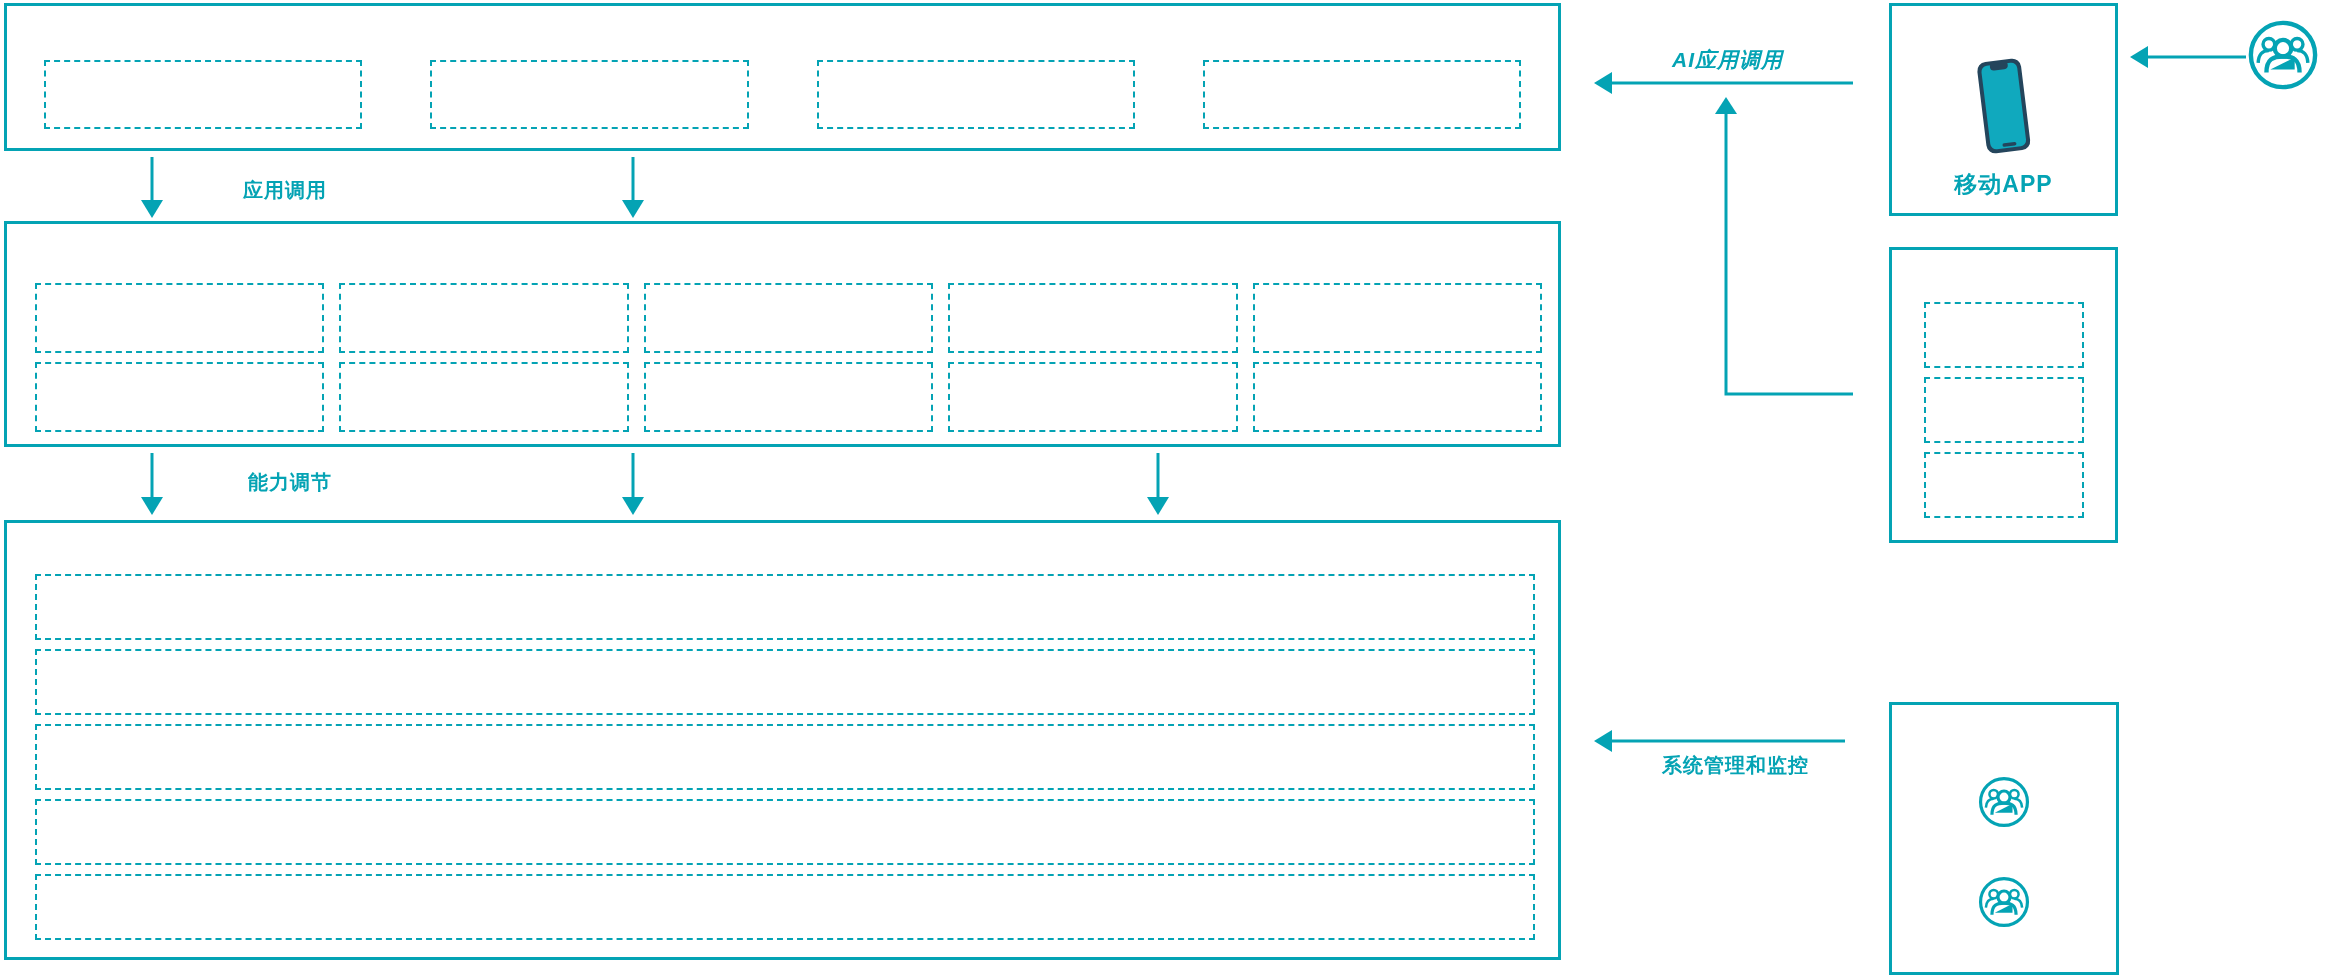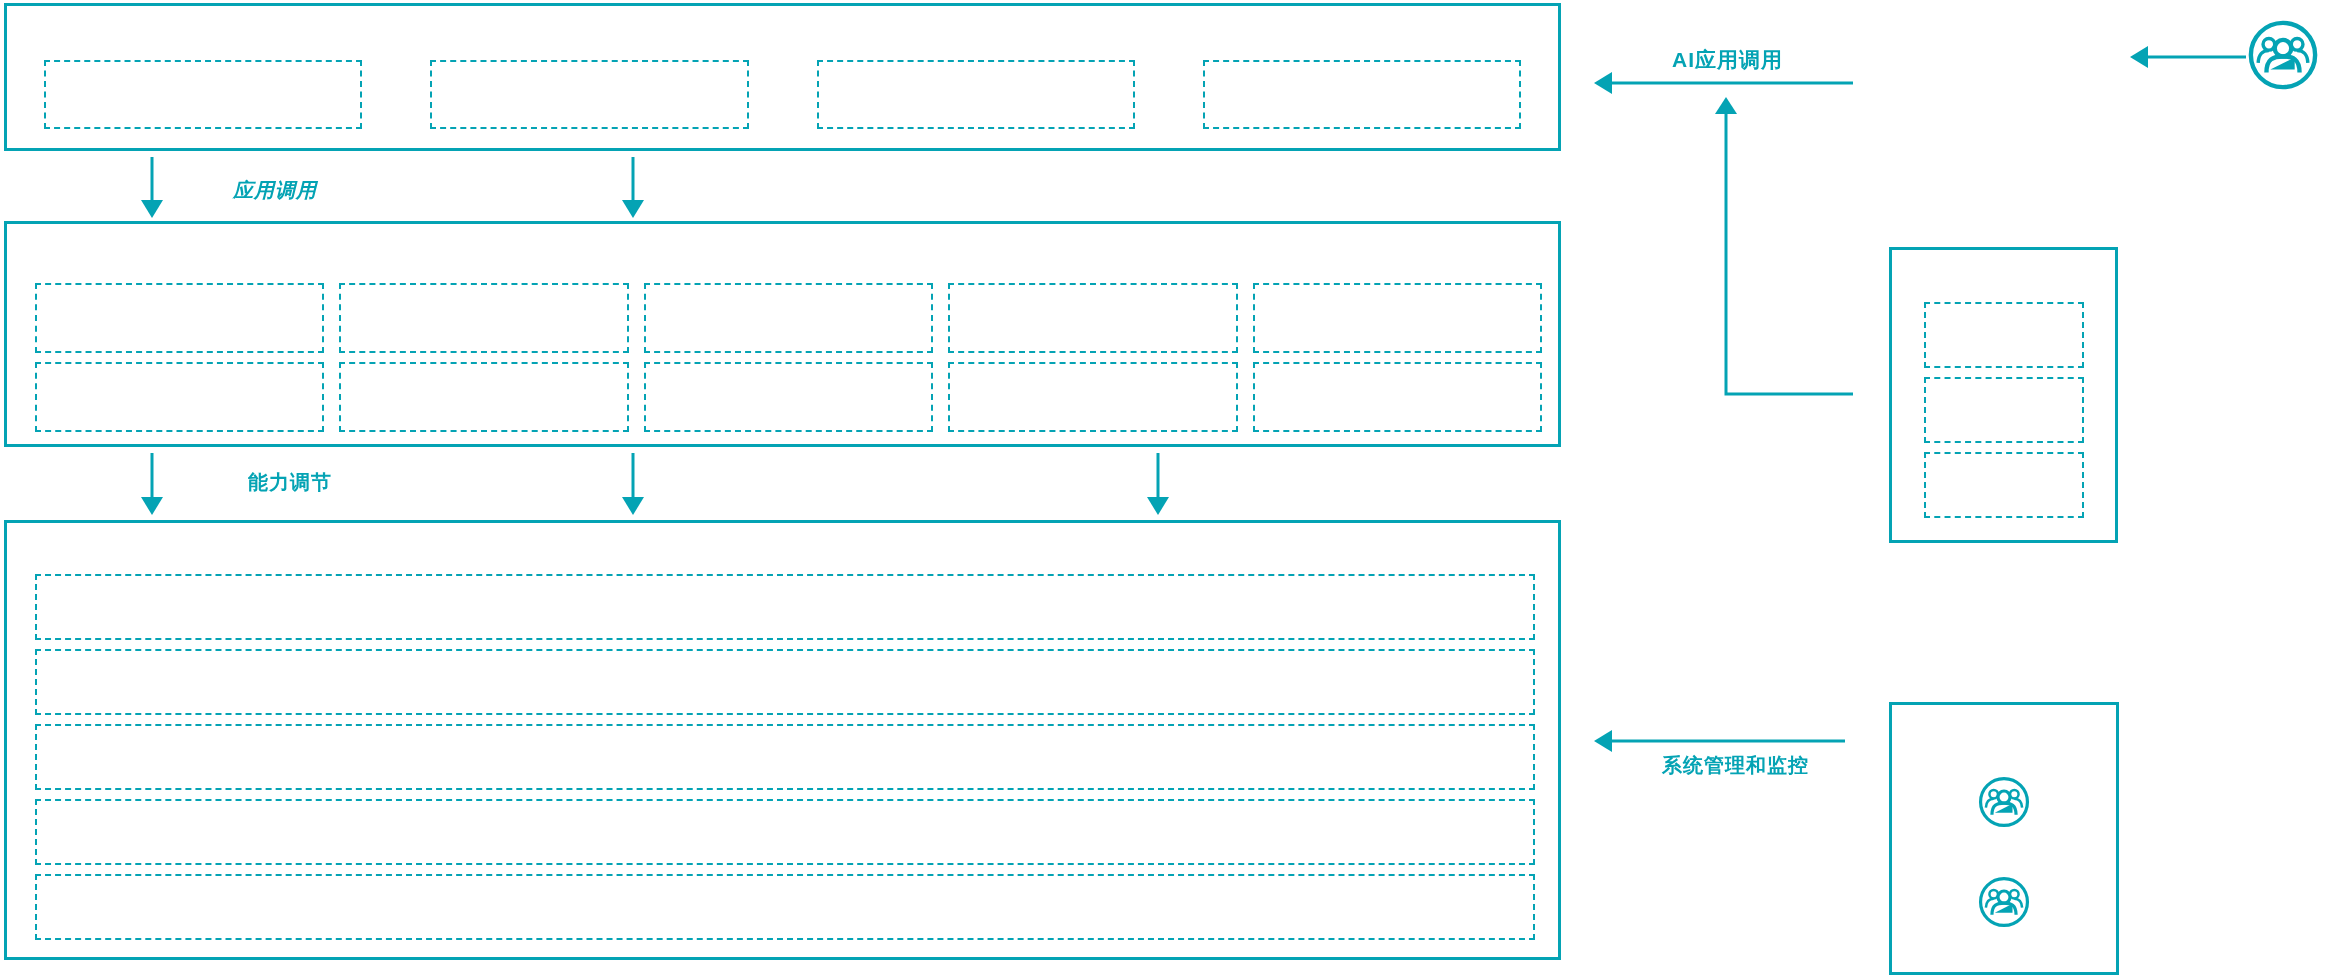--- a/index.html
+++ b/index.html
@@ -55,23 +55,23 @@
     display:flex;flex-direction:column;align-items:center;gap:46px;
   }
 
   .corner-user-icon{position:absolute;left:2246px;top:18px;width:74px;height:74px;color:#04A3B4;}
   .users-svg{color:#04A3B4;}
 
   
   .flow-label{
     position:absolute;color:#04A3B4;font-weight:bold;font-size:20px;letter-spacing:1px;white-space:nowrap;
   }
-  .lbl-app-call{left:233px;top:177px;font-style:italic;}
+  .lbl-app-call{left:243px;top:177px;}
   .lbl-capability{left:248px;top:469px;}
-  .lbl-ai-call{left:1672px;top:46px;font-size:21px;}
+  .lbl-ai-call{left:1672px;top:46px;font-size:21px;font-style:italic;}
   .lbl-monitor{left:1650px;top:752px;margin-left:12px;}
 
   .connectors{position:absolute;left:0;top:0;pointer-events:none;}
 </style>
 </head>
 <body>
 
 <div class="stage">
 
   <svg width="0" height="0" style="position:absolute" aria-hidden="true">
@@ -116,20 +116,31 @@
   <div class="panel bottom-panel">
     <div class="bottom-rows" id="bottom-rows">
         <div class="dash-box"></div>
         <div class="dash-box"></div>
         <div class="dash-box"></div>
         <div class="dash-box"></div>
         <div class="dash-box"></div>
       </div>
   </div>
 
+  <div class="panel app-box">
+    <svg class="phone-icon" width="64" height="104" viewBox="0 0 64 104">
+      <g transform="rotate(-7 32 52)">
+        <rect x="10" y="4" width="44" height="92" rx="9" fill="#24455C"></rect>
+        <rect x="14" y="8" width="36" height="84" rx="6" fill="#10A9BE"></rect>
+        <rect x="23" y="5.5" width="18" height="8" rx="4" fill="#24455C"></rect>
+        <rect x="26" y="87" width="14" height="3.5" rx="1.75" fill="#24455C"></rect>
+      </g>
+    </svg>
+    <div class="app-label">移动APP</div>
+  </div>
 
   <div class="panel integration-box">
     <div class="integration-slots" id="integration-slots">
         <div class="dash-box"></div>
         <div class="dash-box"></div>
         <div class="dash-box"></div>
       </div>
   </div>
 
   <div class="panel monitor-box">

